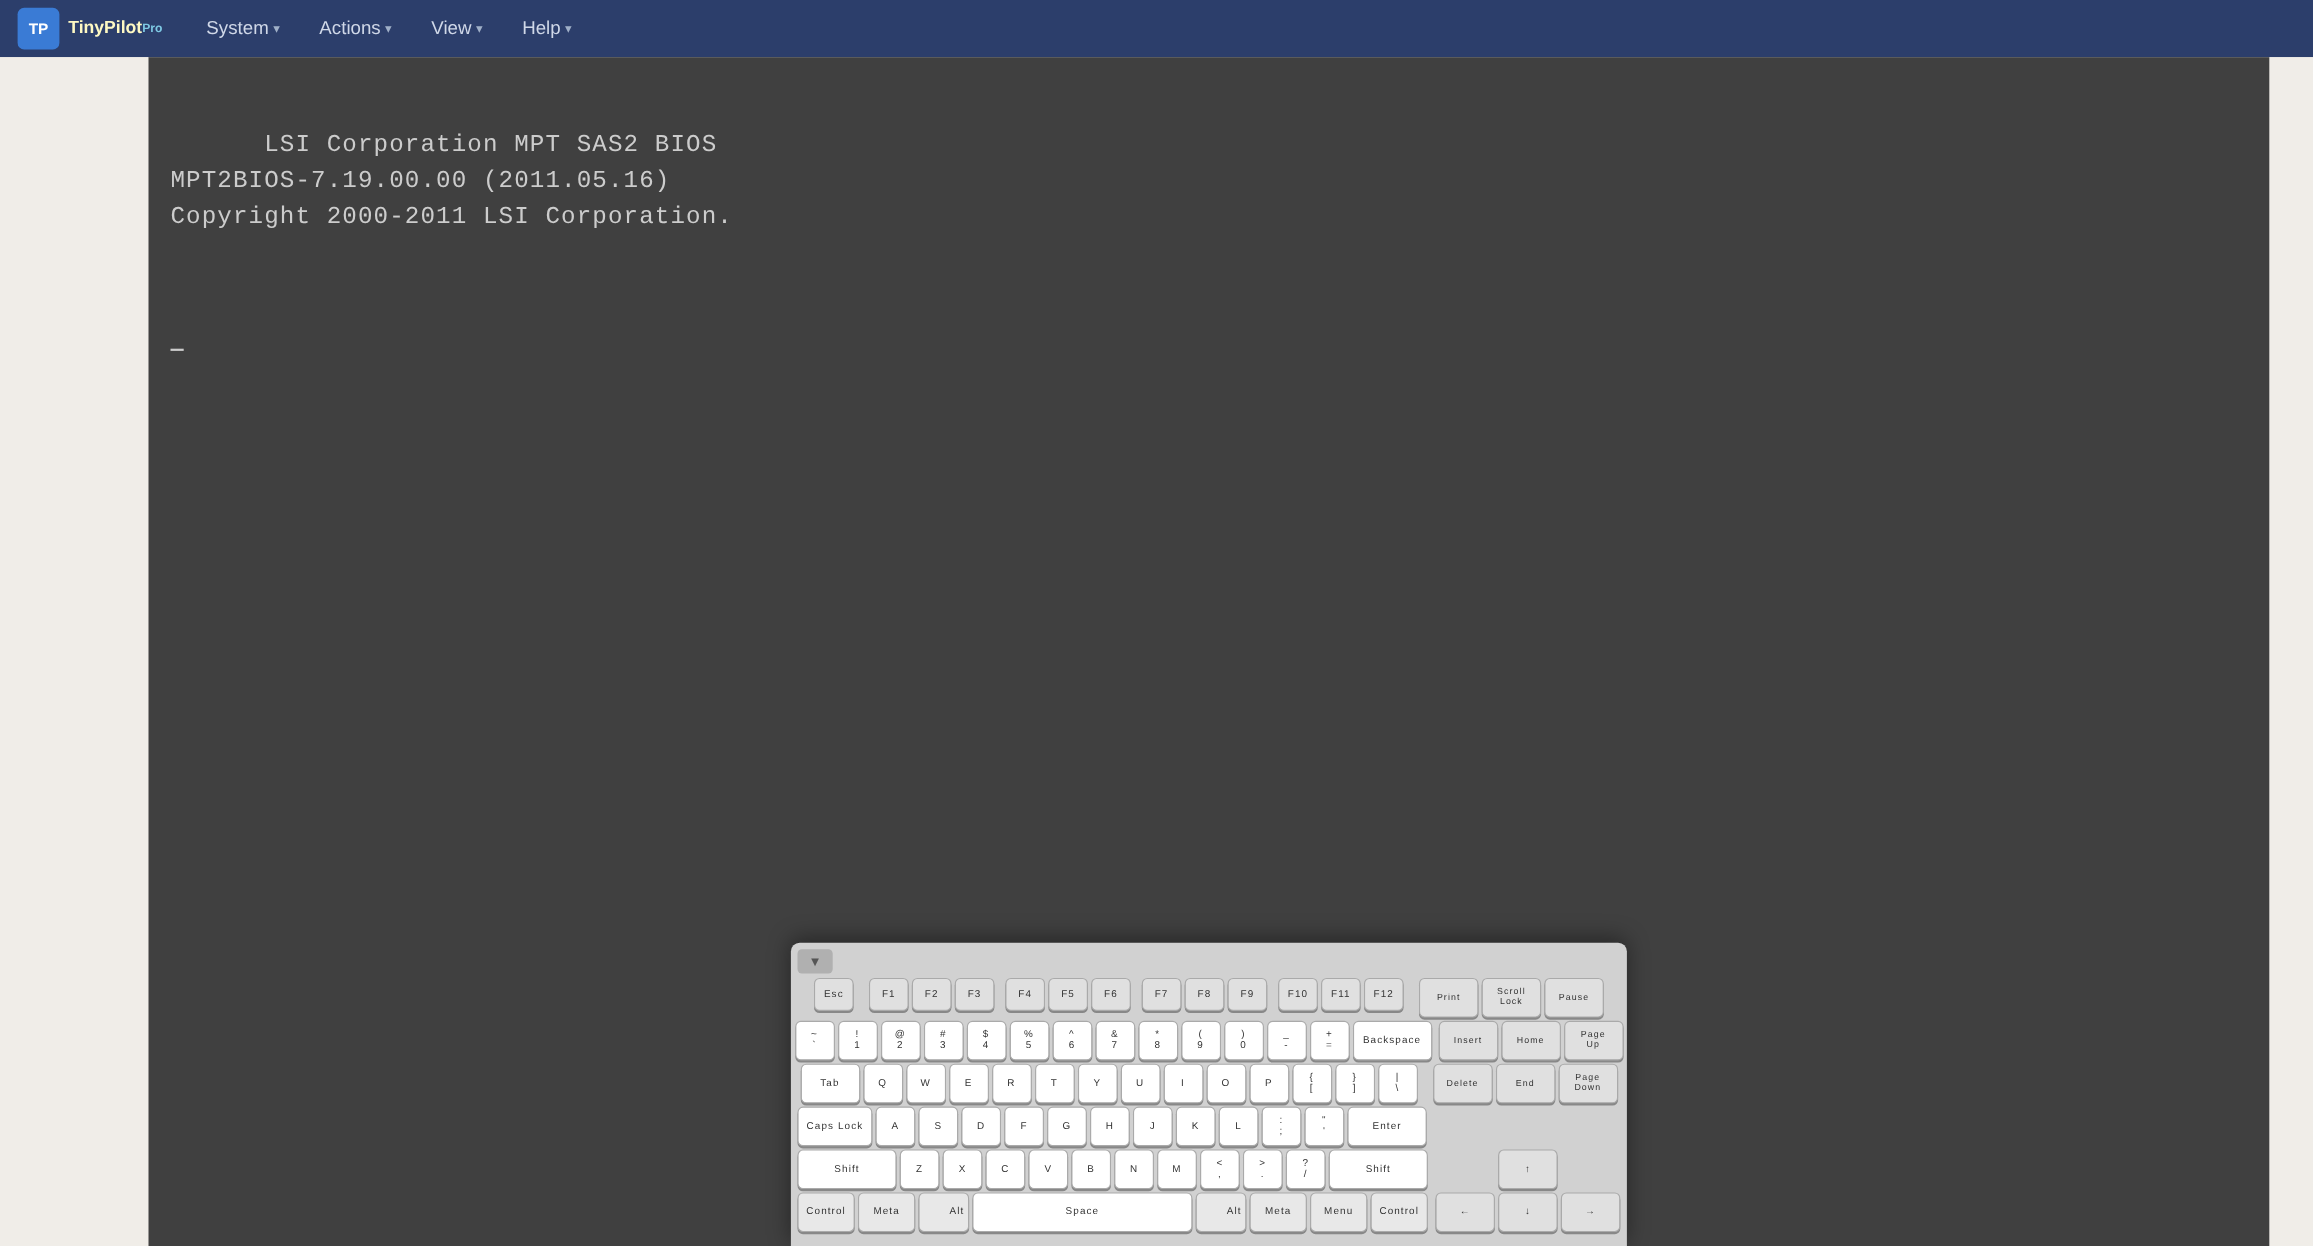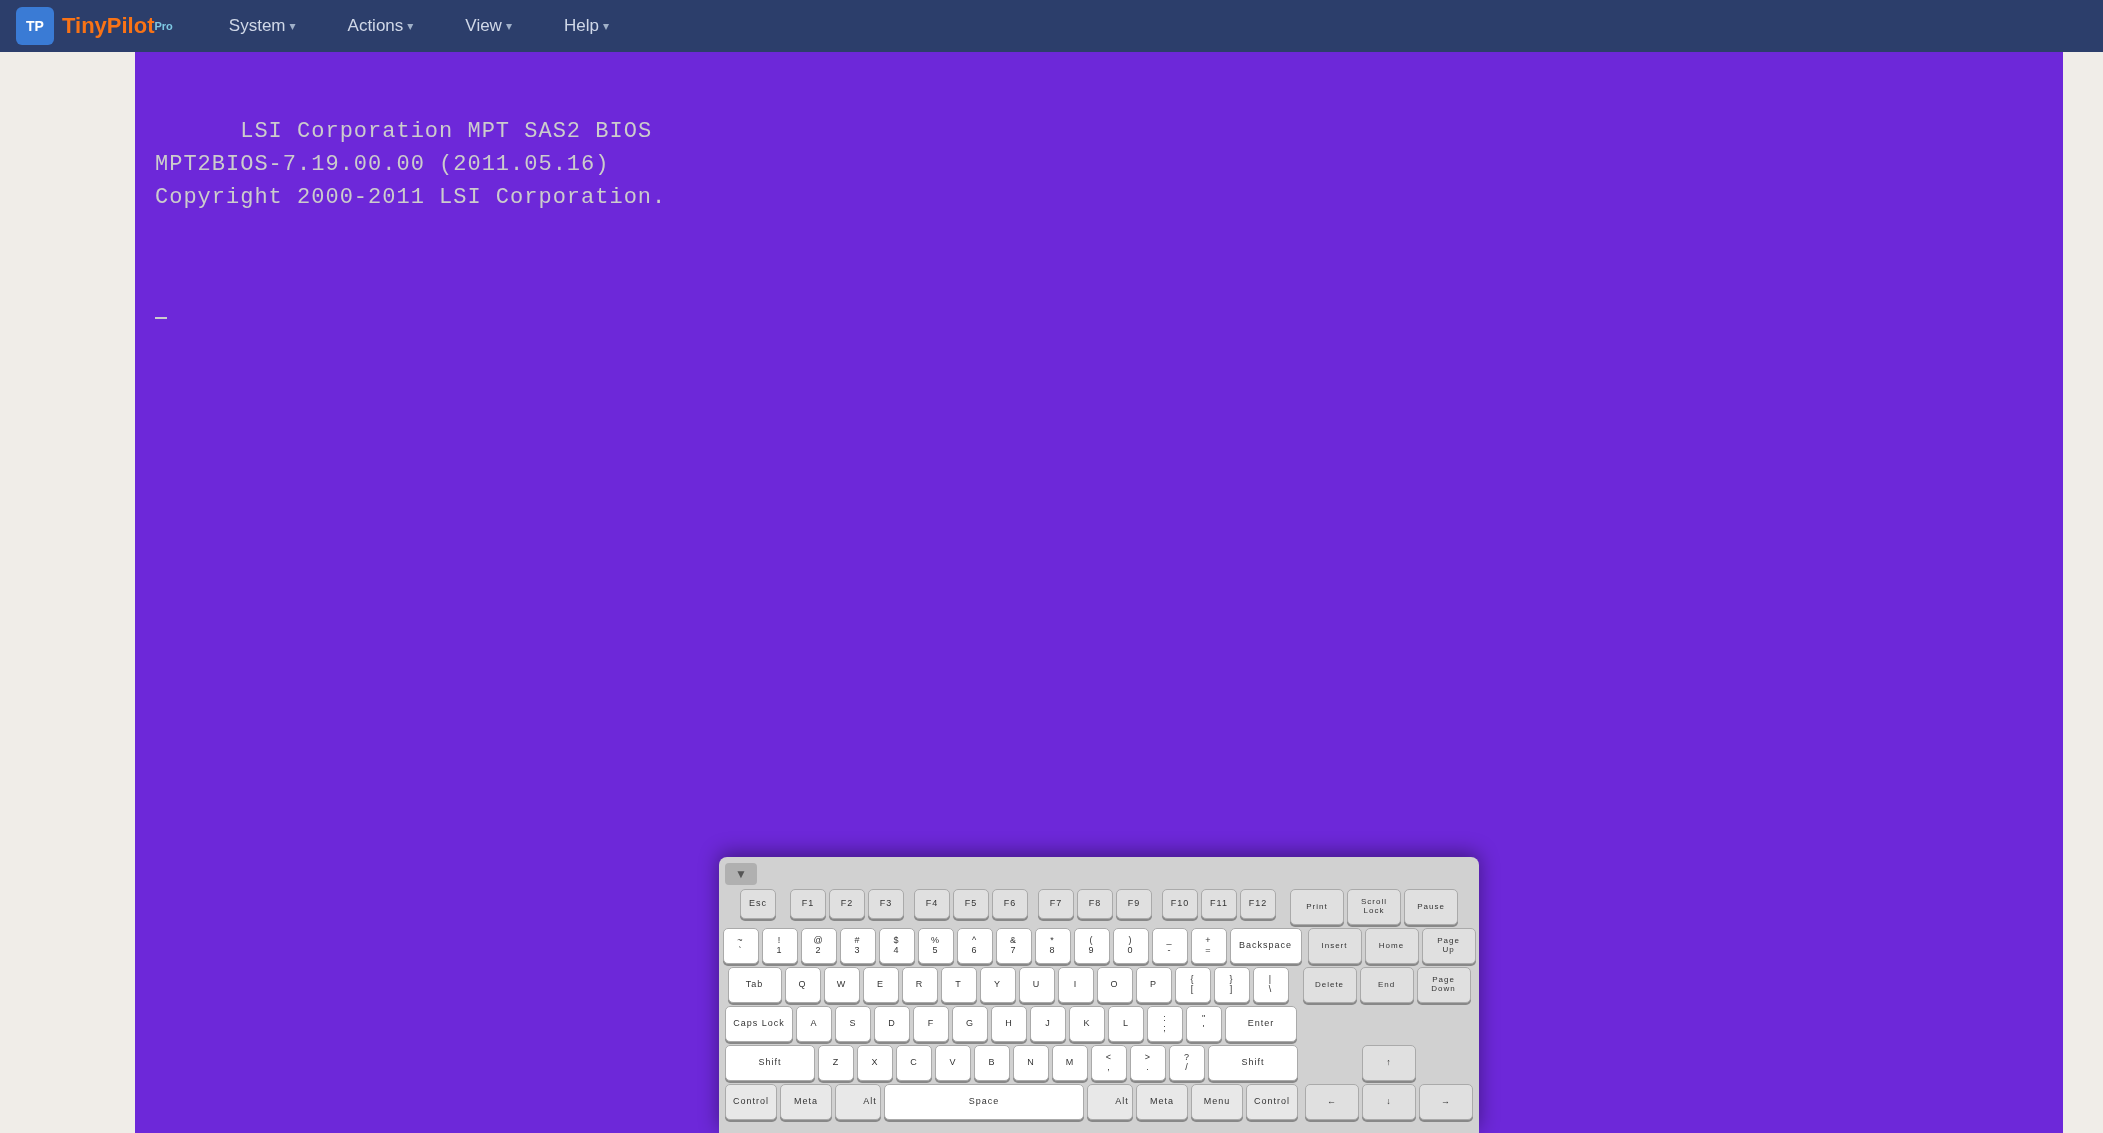--- a/index.html
+++ b/index.html
@@ -6,21 +6,21 @@
     body { width: 2103px; height: 1133px; background: #f0ede8; font-family: Arial, sans-serif; overflow: hidden; }
 
     
     #navbar {
       width: 100%;
       height: 52px;
       background: #2c3e6b;
       display: flex;
       align-items: center;
       padding: 0 16px;
-      gap: 20px;
+      gap: 4px;
     }
     #logo-area {
       display: flex;
       align-items: center;
       margin-right: 20px;
     }
     .logo-box {
       background: #3a7bd5;
       border-radius: 6px;
       width: 38px;
@@ -49,21 +49,21 @@
       width: 100%;
       height: calc(1133px - 52px);
     }
     #left-sidebar {
       width: 135px;
       background: #f0ede8;
       height: 100%;
     }
     #terminal-area {
       flex: 1;
-      background: #6d28d9;
+      background: #404040;
       height: 100%;
       position: relative;
       padding: 30px 20px;
       font-family: 'Courier New', Courier, monospace;
       font-size: 22px;
       color: #cccccc;
       letter-spacing: 1px;
     }
     .terminal-text {
       white-space: pre;
@@ -154,21 +154,21 @@
     .kb-key-menu { min-width: 52px; background: #e8e8e8; }
   </style>
 </head>
 <body>
 
 <div id="navbar">
   <div id="logo-area">
     <div class="logo-box">
       <span style="color:white;font-size:14px;font-weight:bold;">TP</span>
     </div>
-    <span style="color:#f97316;font-size:22px;font-weight:bold;">TinyPilot</span>
+    <span style="color:#fef9c3;font-size:16px;font-weight:bold;">TinyPilot</span>
       <span style="color:#7ec8e3;font-size:11px;font-weight:bold;vertical-align:super;">Pro</span>
   </div>
   <div class="nav-menu-item">
     <span>System</span>
     <span class="nav-chevron">▾</span>
   </div>
   <div class="nav-menu-item">
     <span>Actions</span>
     <span class="nav-chevron">▾</span>
   </div>

